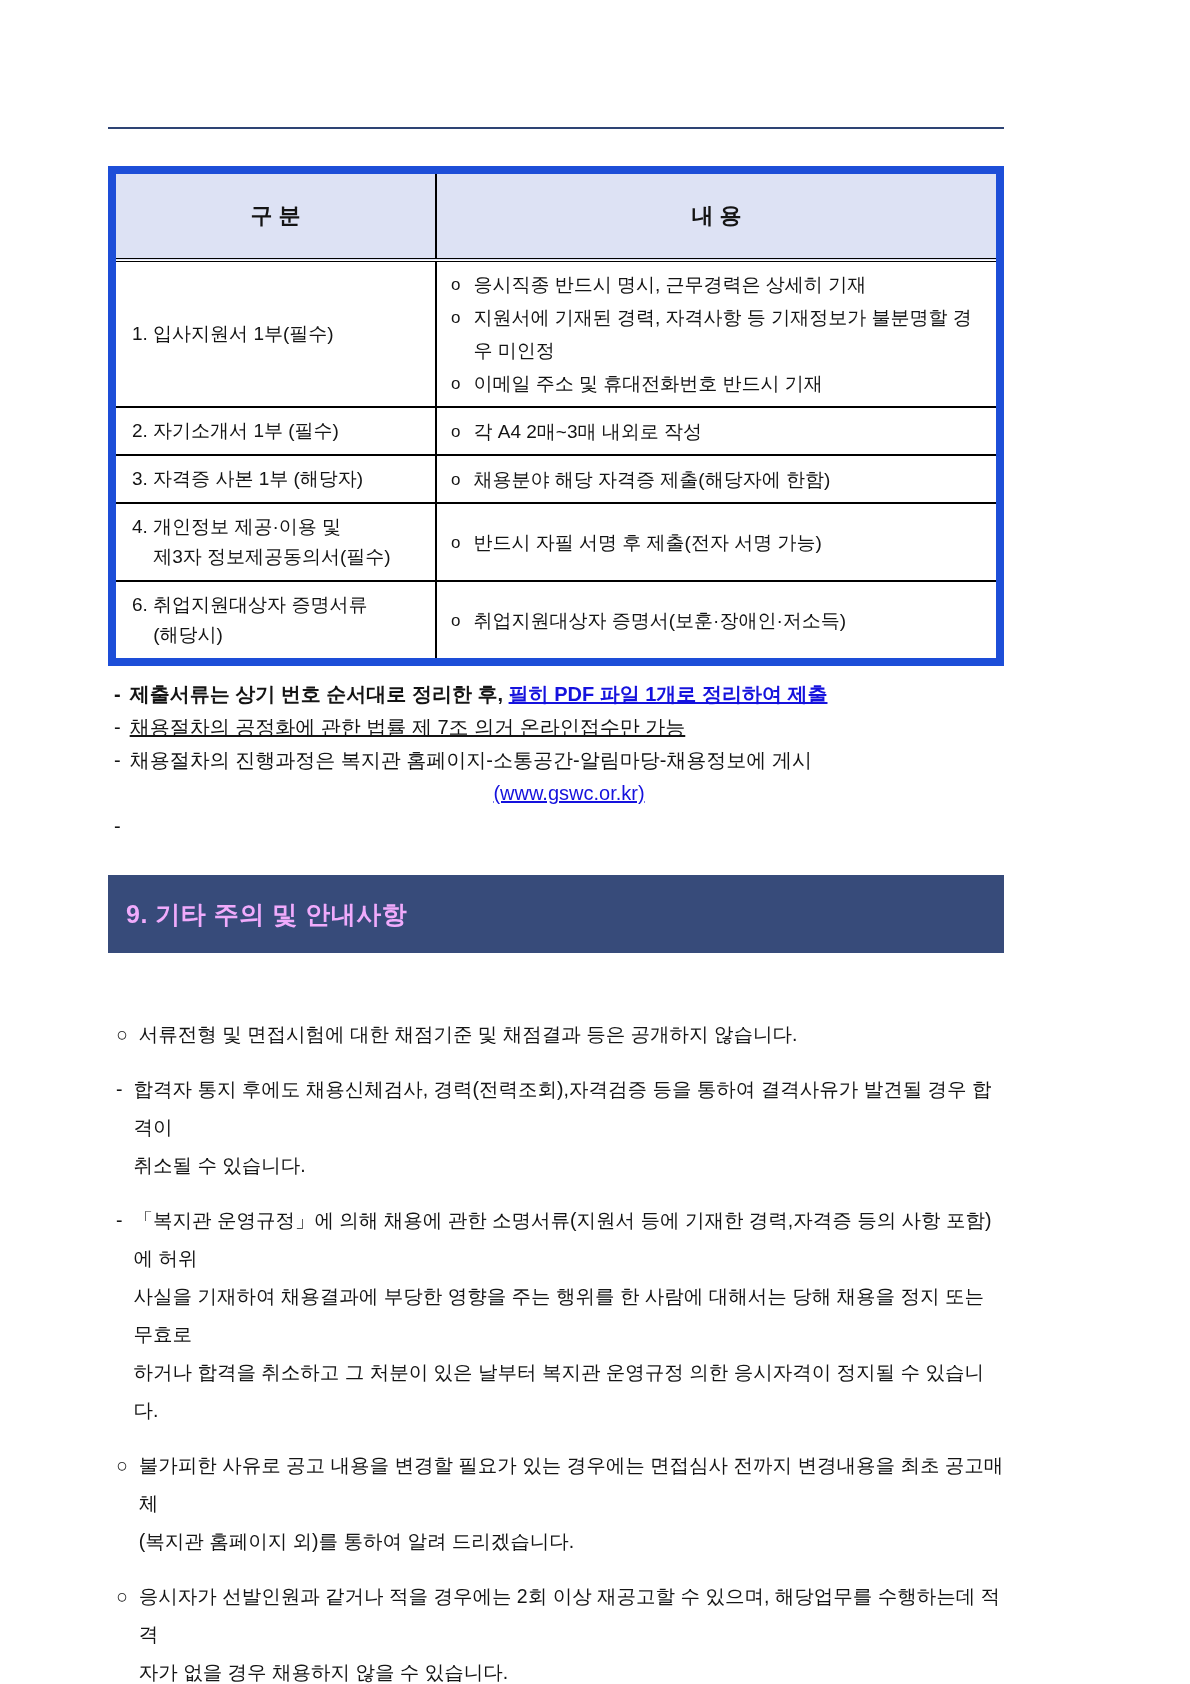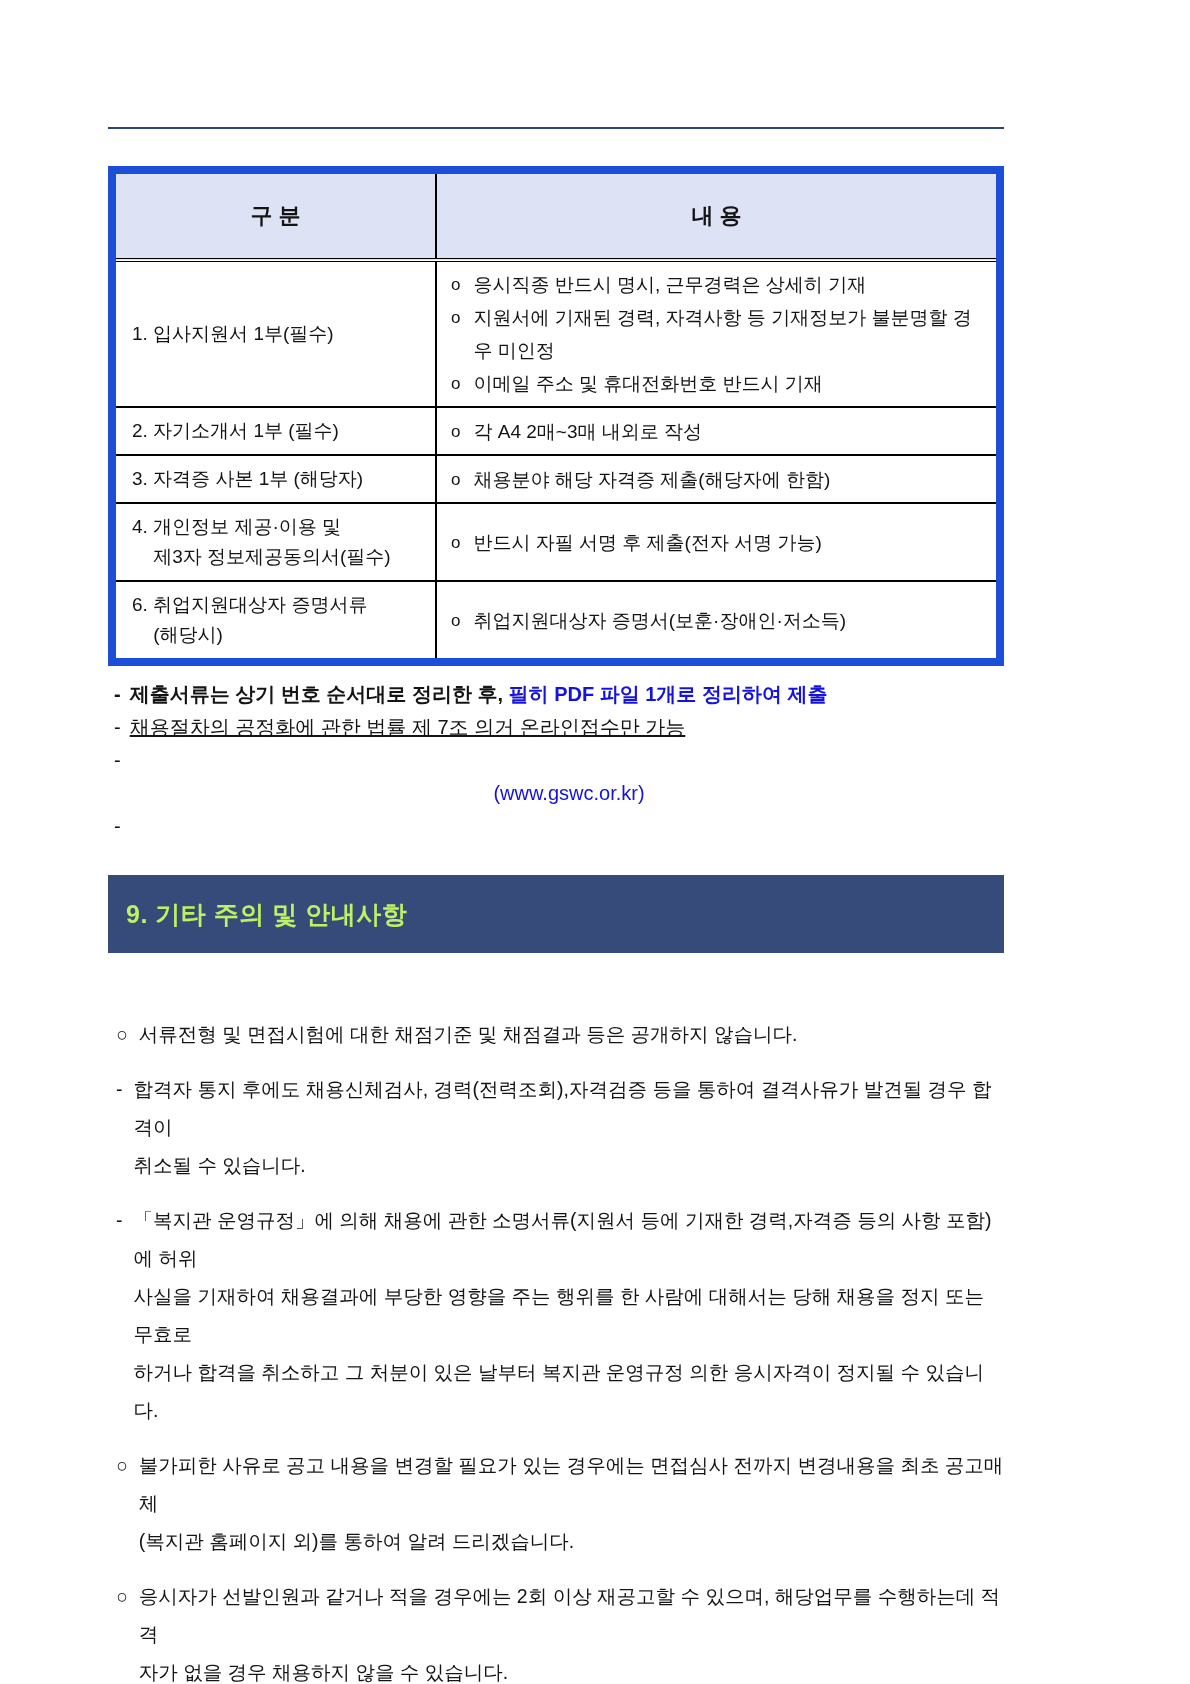--- a/index.html
+++ b/index.html
@@ -35,28 +35,28 @@
   .docs .item .b{flex:0 0 auto;font-size:17px;}
   .h-r1{height:104px;} .h-r2{height:45px;} .h-r3{height:46px;}
   .h-r4{height:78px;} .h-r5{height:47px;} .h-r6{height:77px;}
 
   
   .notes{margin-top:12px;padding-left:6px;font-size:20px;line-height:33px;}
   .note{display:flex;gap:9px;align-items:flex-start;}
   .note .dash{flex:0 0 auto;}
   .note .bold{font-weight:700;}
   .note .dash.bold{font-weight:700;}
-  .link{color:var(--link);cursor:pointer;}
+  .link{color:var(--link);text-decoration:underline;cursor:pointer;}
   .link.bold{font-weight:700;}
   .u{text-decoration:underline;}
   .subline{margin-left:20px;text-align:center;}
 
   
   .banner{
-    margin-top:32px;height:78px;background:var(--banner_bg);color:#bef264;
+    margin-top:32px;height:78px;background:var(--banner_bg);color:#f0abfc;
     display:flex;align-items:center;padding-left:18px;box-sizing:border-box;
     font-size:25px;font-weight:700;letter-spacing:0.5px;
   }
 
   
   .bodytext{margin-top:62px;padding-left:8px;font-size:19.5px;line-height:38px;}
   .para{display:flex;gap:11px;margin-bottom:17px;align-items:flex-start;}
   .para .marker{flex:0 0 auto;}
   .para .ptext{white-space:pre-wrap;}
 </style>
@@ -137,20 +137,21 @@
     <div class="note">
       <span class="dash bold">-</span>
       <span><span class="bold">제출서류는 상기 번호 순서대로 정리한 후,</span> <span class="link bold">필히 PDF 파일 1개로 정리하여 제출</span></span>
     </div>
     <div class="note">
       <span class="dash">-</span>
       <span class="u">채용절차의 공정화에 관한 법률 제 7조 의거 온라인접수만 가능</span>
     </div>
     <div class="note">
       <span class="dash">-</span>
+      <span>채용절차의 진행과정은 복지관 홈페이지-소통공간-알림마당-채용정보에 게시</span>
     </div>
     <div class="subline">
       <span class="link">(www.gswc.or.kr)</span>
     </div>
     <div class="note">
       <span class="dash">-</span>
     </div>
   </div>
 
   <div class="banner">

